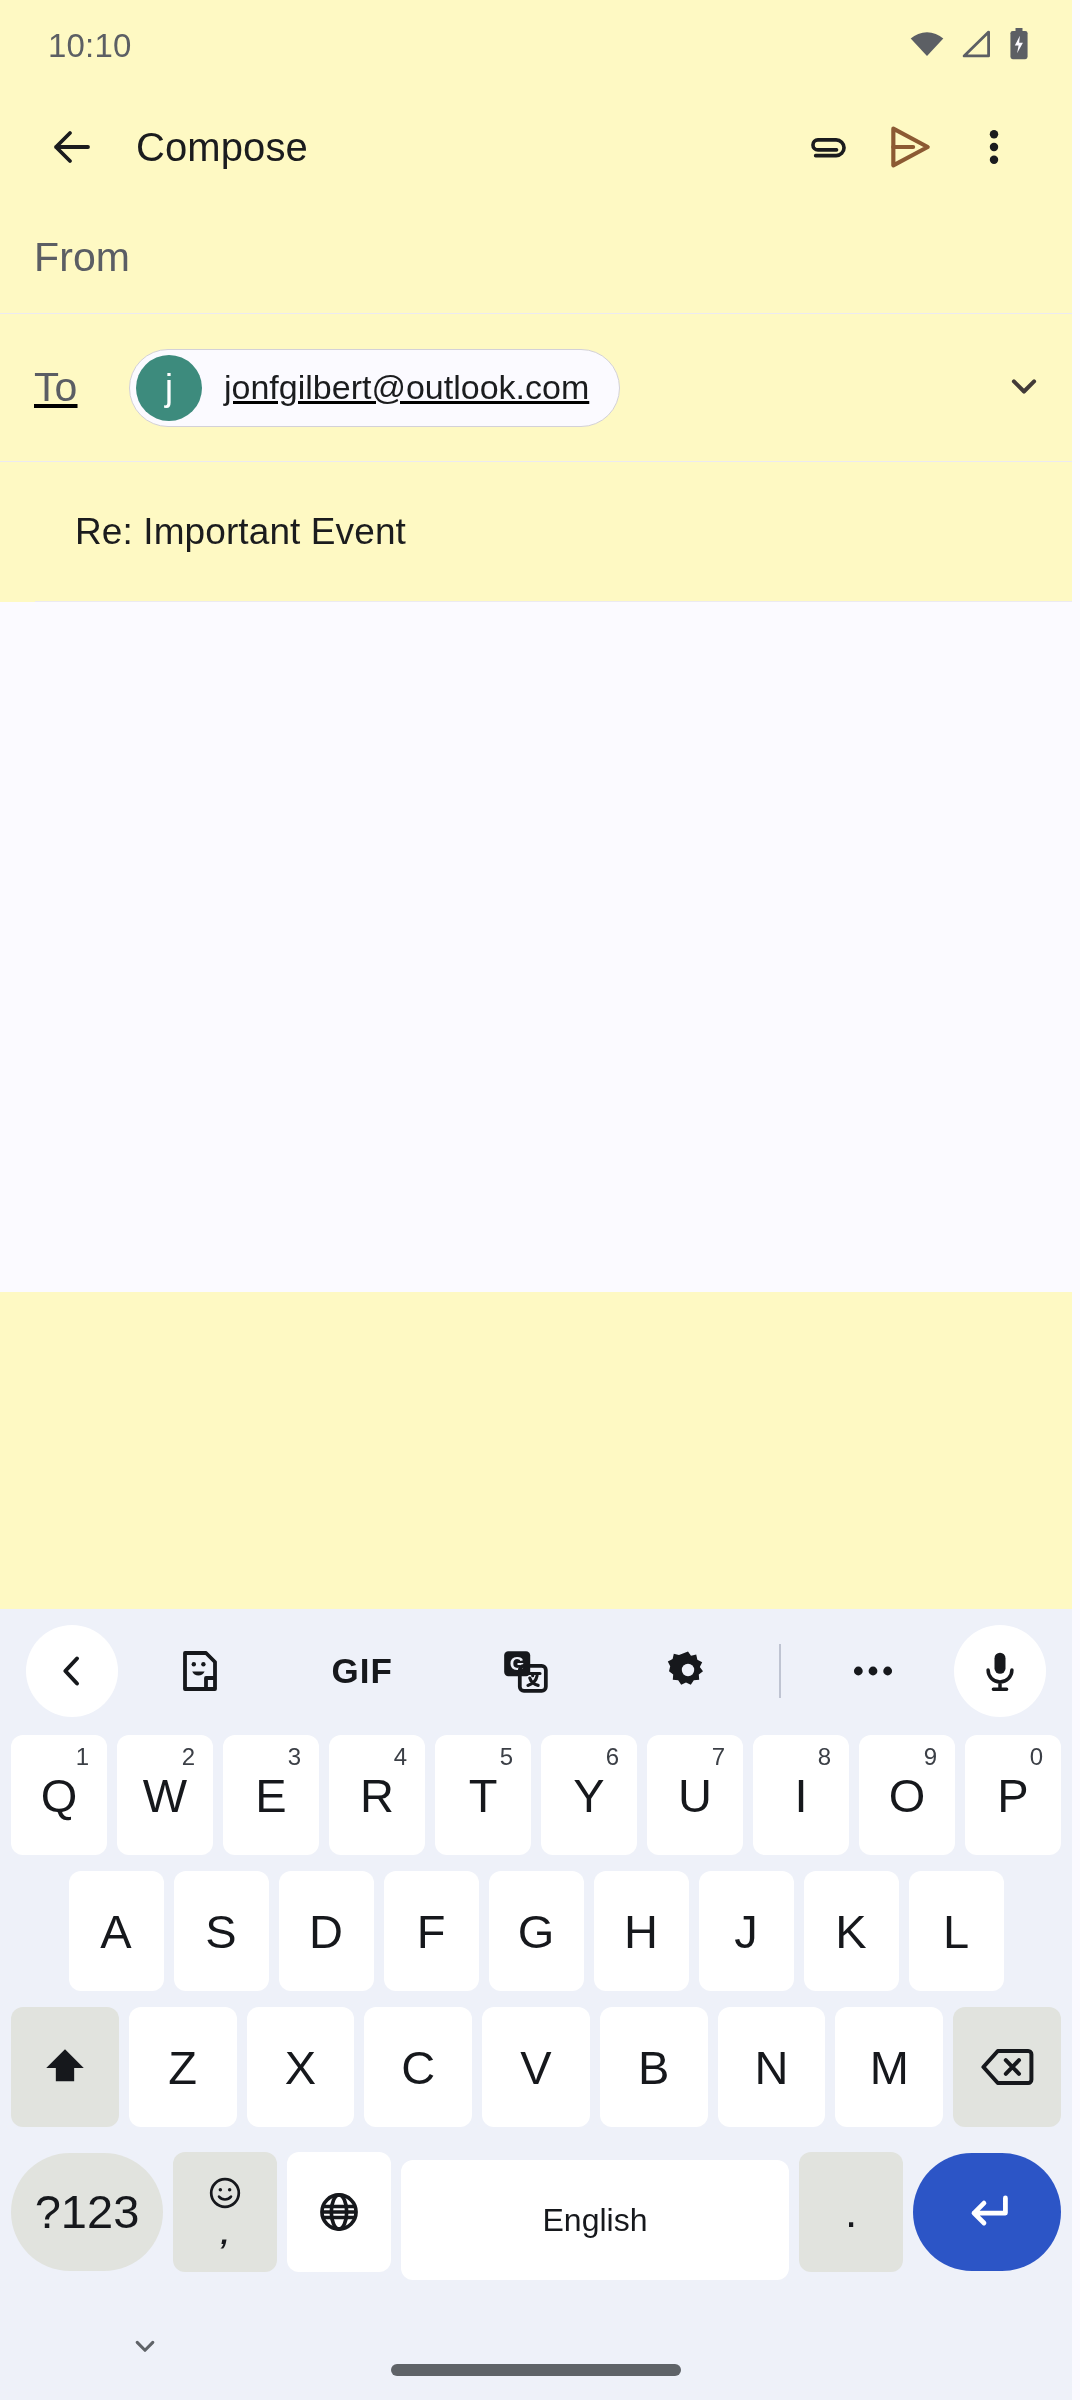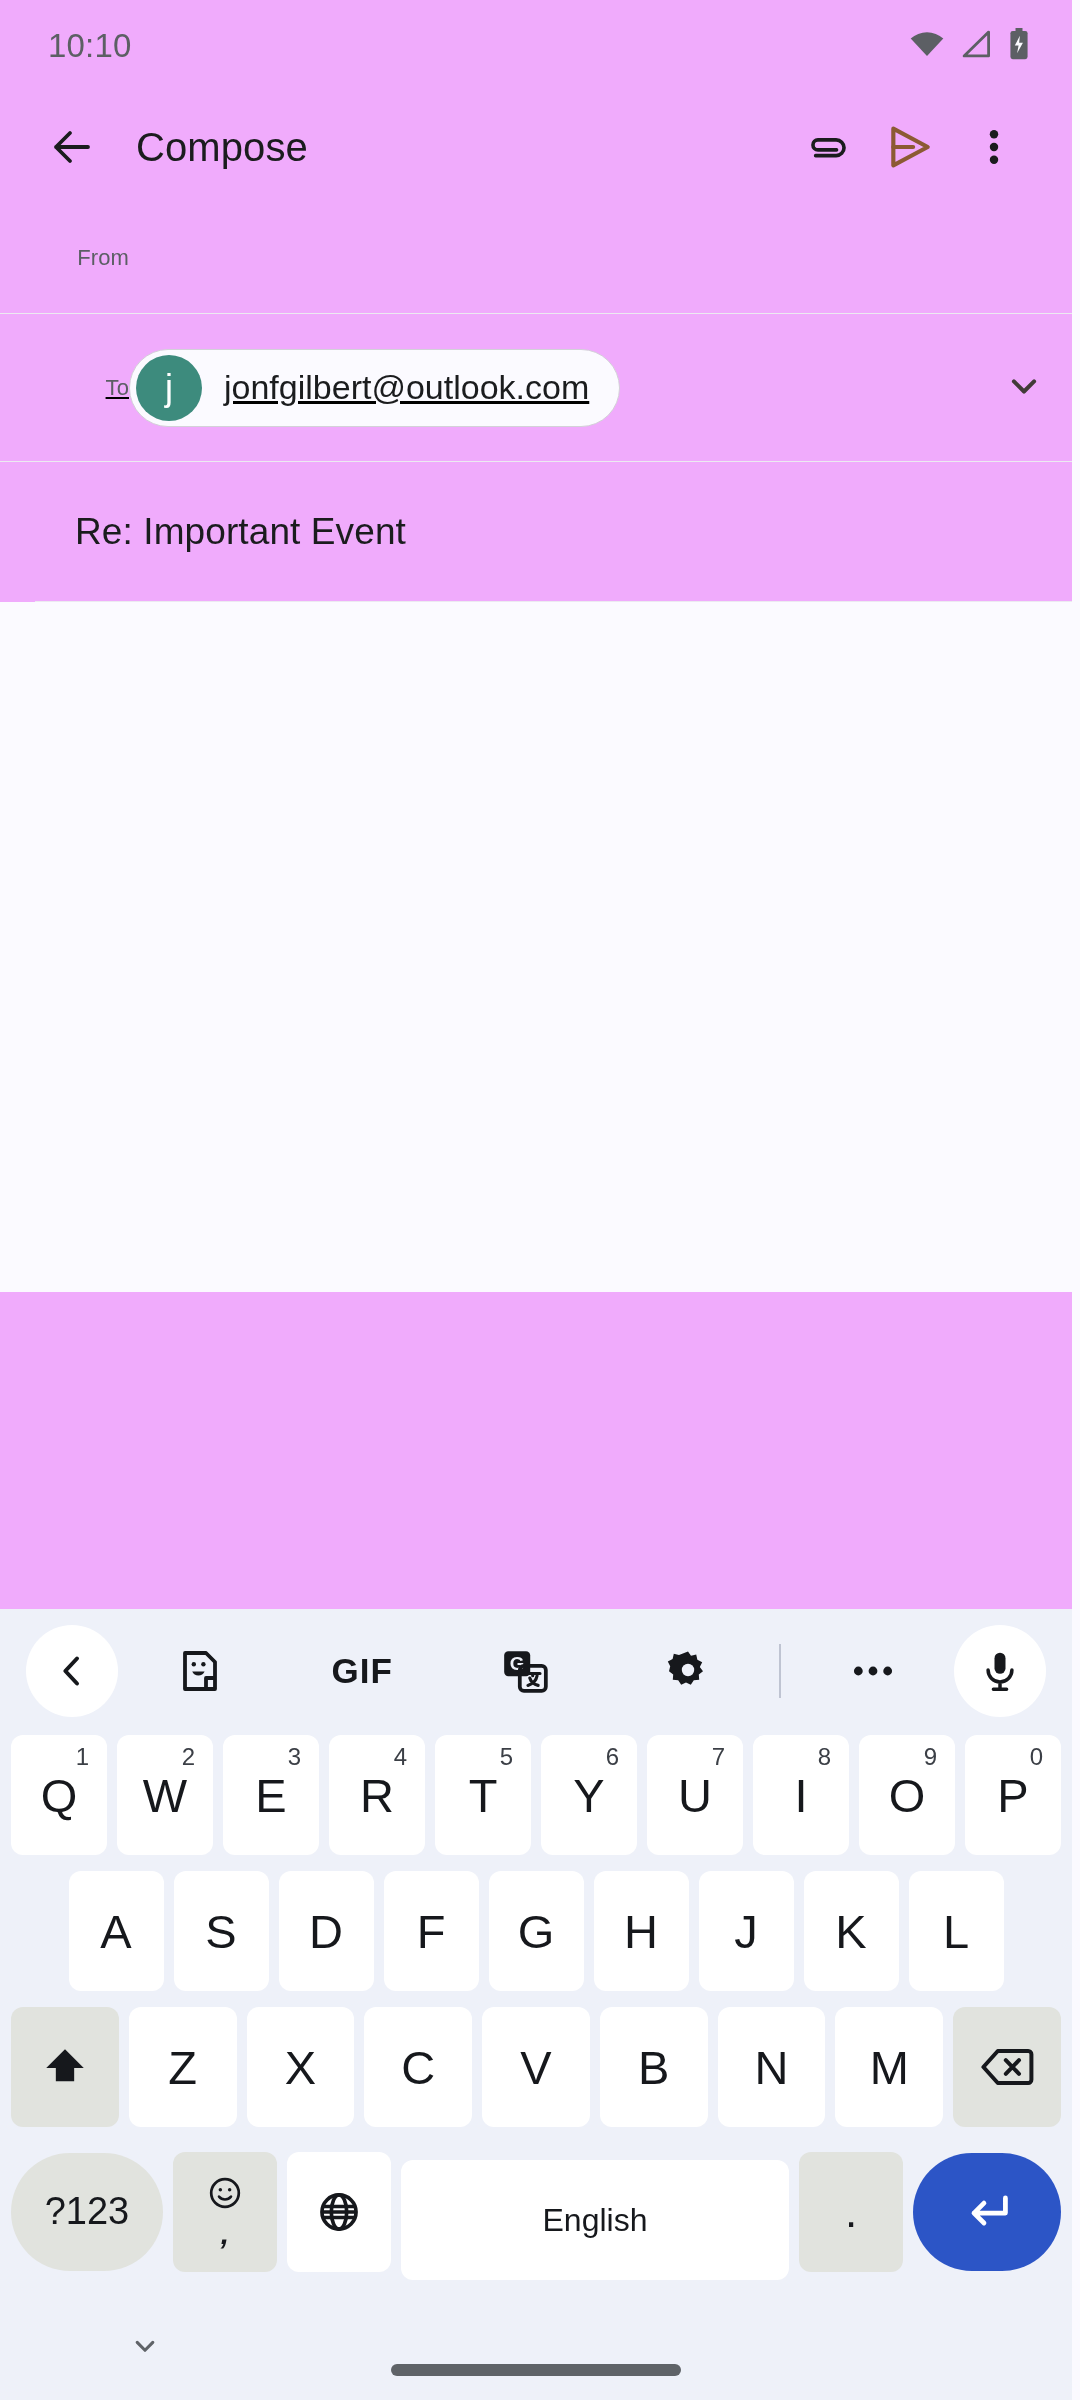--- a/index.html
+++ b/index.html
@@ -2,21 +2,21 @@
 <html><head>
 <meta charset="utf-8">
 <style>
   * { box-sizing: border-box; margin: 0; padding: 0; }
   html, body {
     width: 1080px; height: 2400px;
     font-family: "Liberation Sans", sans-serif;
     background: #fbfaff;
     overflow: hidden;
   }
-  .screen { position: relative; width: 1072px; height: 2400px; background: #f0abfc; }
+  .screen { position: relative; width: 1072px; height: 2400px; background: #fef9c3; }
 
   
   .statusbar {
     height: 92px; display: flex; align-items: center;
     justify-content: space-between; padding: 0 42px 0 48px;
   }
   .status-time { font-size: 33px; color: #5c5f64; letter-spacing: .2px; }
   .status-icons { display: flex; align-items: center; gap: 16px; }
 
   
@@ -36,21 +36,21 @@
   
   .field-row {
     position: relative; display: flex; align-items: center;
     padding: 0 34px; border-bottom: 1px solid #eceaf1;
   }
   .field-from { height: 112px; }
   .field-to   { height: 148px; text-decoration: underline; }
   .field-sub  { height: 140px; border-bottom: 1px solid #eceaf1; padding: 0 40px;
                 display:flex; align-items:center;margin-left:35px; }
   .field-label {
-    font-size: 22px; color: #5b5e64; width: 95px; flex: none; letter-spacing:.1px;text-align:right;
+    font-size: 41px; color: #5b5e64; width: 95px; flex: none; letter-spacing:.1px;
   }
   .field-value { font-size: 35px; color: #1b1c1e; letter-spacing: .1px; }
   .subject-text { font-size: 37px; color: #1b1c1e; letter-spacing: .1px; }
 
   .chip {
     display: inline-flex; align-items: center;
     height: 78px; border: 1.5px solid #d3d1d8; border-radius: 44px;
     padding: 0 30px 0 6px; background: #fbfaff; max-width: 700px;
   }
   .chip-avatar {
@@ -96,21 +96,21 @@
     font-size: 24px; color: #3b3f46;
   }
   .key.gray { background: #e1e3de; }
   .key.wide-fn { flex: 1.45 1 0; }
   .key.spacer-half { flex: .5 1 0; background: transparent; }
   .row3 .key { flex: 1 1 0; }
 
   .kb-row.r4 { align-items: center; }
   .key.sym {
     flex: none; width: 152px; height: 118px; border-radius: 59px;
-    background: #e1e3de; font-size: 38px;
+    background: #e1e3de; font-size: 47px;
   }
   .key.emoji-key { flex: none; width: 104px; background: #e1e3de; }
   .key.globe-key { flex: none; width: 104px; background: #ffffff; }
   .key.space {
     flex: 1 1 auto; background: #ffffff; font-size: 32px; color: #16181c; margin-top: 17px;
   }
   .key.period { flex: none; width: 104px; background: #e1e3de; font-size: 44px; }
   .key.enter {
     flex: none; width: 148px; height: 118px; border-radius: 59px;
     background: #2c55c6;

